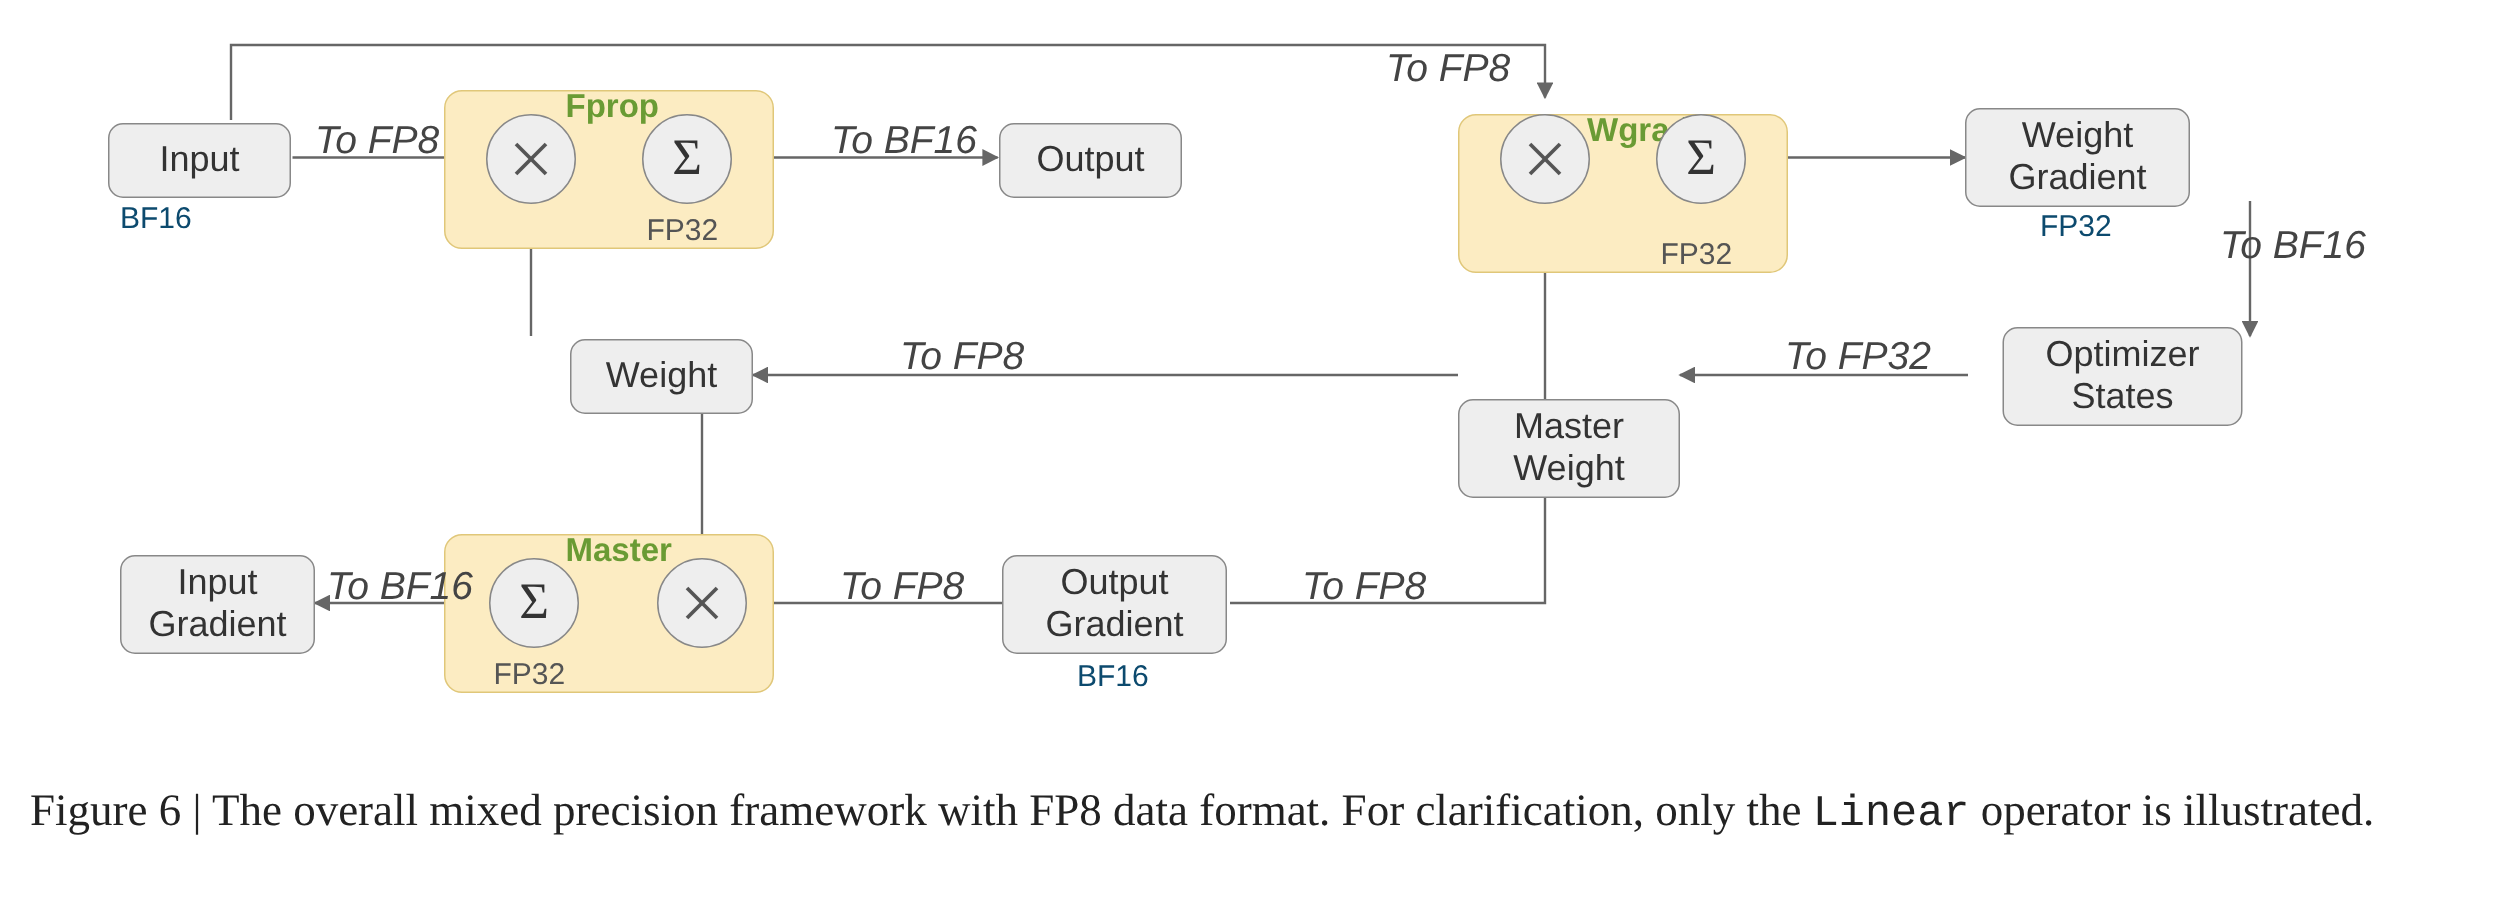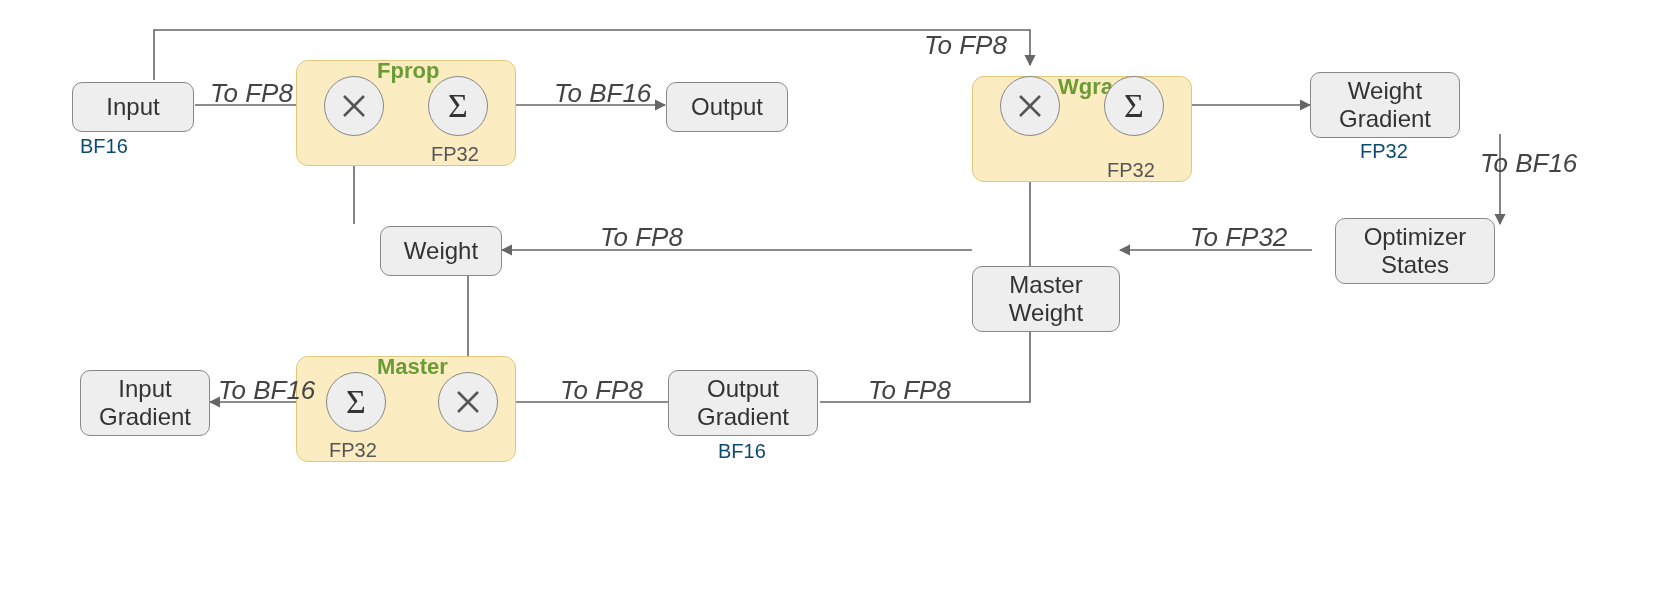--- a/index.html
+++ b/index.html
@@ -230,13 +230,16 @@
   <span class="edge-label" style="left:210px; top:78px;">To FP8</span>
   <span class="edge-label" style="left:924px; top:30px;">To FP8</span>
   <span class="edge-label" style="left:554px; top:78px;">To BF16</span>
   <span class="edge-label" style="left:600px; top:222px;">To FP8</span>
   <span class="edge-label" style="left:560px; top:375px;">To FP8</span>
   <span class="edge-label" style="left:868px; top:375px;">To FP8</span>
   <span class="edge-label" style="left:218px; top:375px;">To BF16</span>
   <span class="edge-label" style="left:1480px; top:148px; text-align:right;">To BF16</span>
   <span class="edge-label" style="left:1190px; top:222px;text-align:center;">To FP32</span>
 
+  <div class="caption">
+    <span>Figure 6 | The overall mixed precision framework with FP8 data format. For clarification, only the </span><code>Linear</code><span> operator is illustrated.</span>
+  </div>
 </div>
 
 </body></html>

